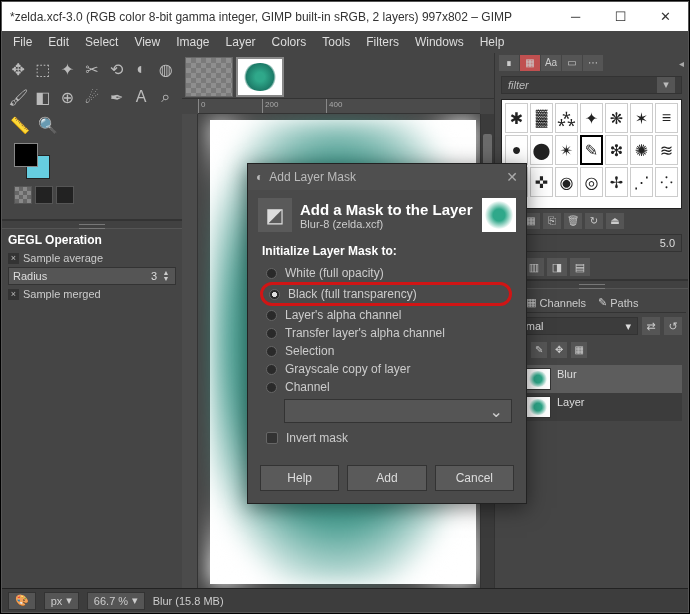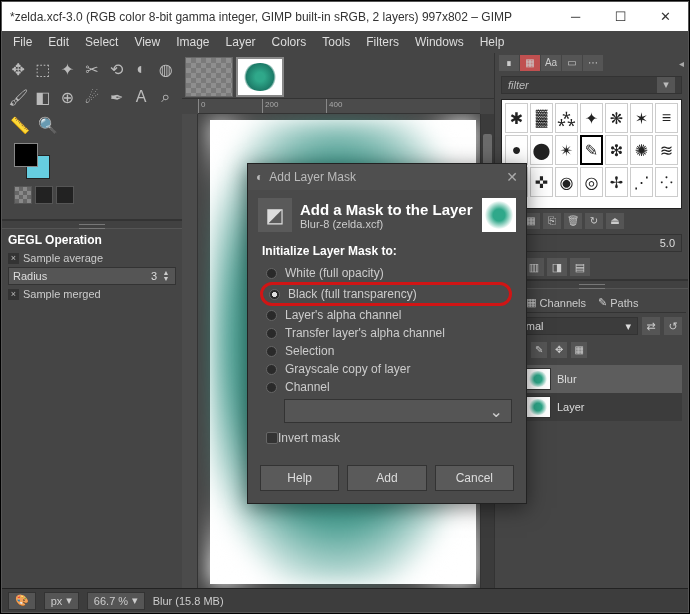--- a/index.html
+++ b/index.html
@@ -66,21 +66,21 @@
 .layertabs .lt.on{background:#525252;border:1px solid #666;border-bottom:none;}
 .moderow{margin:4px 6px;display:flex;align-items:center;gap:4px;}
 .moderow .sel{flex:1;height:18px;background:#3c3c3c;border:1px solid #333;color:#ddd;font-size:11px;padding:0 6px;display:flex;align-items:center;}
 .moderow .sel .caret{margin-left:auto;}
 .moderow .ab{width:18px;height:18px;background:#555;color:#ccc;font-size:11px;text-align:center;line-height:18px;}
 .oprow{margin:3px 6px;height:18px;background:#666;border:1px solid #333;display:flex;align-items:center;padding:0 6px;color:#fff;font-size:11px;}
 .oprow .val{margin-left:auto;}
 .lockrow{margin:3px 6px;display:flex;align-items:center;gap:4px;color:#ccc;font-size:11px;}
 .lockrow .lb{width:16px;height:16px;background:#555;text-align:center;line-height:16px;font-size:10px;}
 .layerlist{margin:4px 6px;background:#3c3c3c;}
-.layer{display:flex;align-items:center;gap:6px;padding:3px 4px;color:#ddd;font-size:11px;}
+.layer{display:flex;align-items:flex-start;gap:6px;padding:3px 4px;color:#ddd;font-size:11px;}
 .layer.sel{background:#5d5d5d;}
 .layer .eye{width:14px;text-align:center;}
 .layer .thumb{width:26px;height:22px;background:#fff;position:relative;border:1px solid #333;}
 .layer .thumb::after{content:'';position:absolute;inset:2px;border-radius:50%;background:radial-gradient(circle,#2fa88a 30%,transparent 70%);}
 .statusbar{height:24px;background:#3d3d3d;border-top:1px solid #222;display:flex;align-items:center;padding:0 6px;gap:8px;color:#ccc;font-size:11px;}
 .statusbar .box{height:18px;background:#555;border:1px solid #333;padding:0 6px;display:flex;align-items:center;gap:4px;}
 
 
 .dialog { position: absolute; left: 247px; top: 163px; width: 280px; background: #4a4a4a; border: 1px solid #222; box-shadow: 0 4px 20px rgba(0,0,0,0.5); }
 .dlg-title { height: 26px; background: #4f4f4f; display: flex; align-items: center; padding: 0 8px; color: #bbb; font-size: 12px; }
@@ -92,21 +92,21 @@
 .dlg-head .prev{width:34px;height:34px;background:#fff;margin-left:auto;position:relative;}
 .dlg-head .prev::after{content:'';position:absolute;inset:3px;border-radius:50%;background:radial-gradient(circle,#2fa88a 30%,transparent 72%);}
 .dlg-body { padding: 4px 14px 10px 14px; }
 .dlg-body .gh{color:#fff;font-size:12px;font-weight:bold;margin-bottom:6px;}
 .radio { display: flex; align-items: center; gap: 8px; padding: 2px 0 2px 4px; color: #ccc; font-size: 12px; }
 .radio .dot{width:11px;height:11px;border-radius:50%;background:#2a2a2a;border:1px solid #666;flex-shrink:0;}
 .radio.sel .dot{background:radial-gradient(circle,#e0e0e0 0 35%,#2a2a2a 40%);}
 .highlight{border:3px solid #d01515;border-radius:14px;padding:0 6px 0 2px;margin-left:-2px;}
 .channel-dd{margin:3px 0 0 22px;height:24px;background:#555;border:1px solid #333;display:flex;align-items:center;padding:0 8px;color:#ccc;}
 .channel-dd .caret{margin-left:auto;}
-.chk{display:flex;align-items:center;padding:8px 0 0 4px;color:#ccc;font-size:12px;}
+.chk{display:flex;align-items:center;gap:8px;padding:8px 0 0 4px;color:#ccc;font-size:12px;}
 .chk .box{width:12px;height:12px;background:#333;border:1px solid #666;border-radius:2px;}
 .dlg-btns{display:flex;gap:8px;padding:10px 12px 12px 12px;}
 .dlg-btns button{flex:1;height:26px;background:#5a5a5a;border:1px solid #333;color:#ddd;font-size:12px;cursor:pointer;}
 </style>
 </head>
 <body>
 
 <div class="window">
   <div class="titlebar">
     <span>*zelda.xcf-3.0 (RGB color 8-bit gamma integer, GIMP built-in sRGB, 2 layers) 997x802 – GIMP</span>

